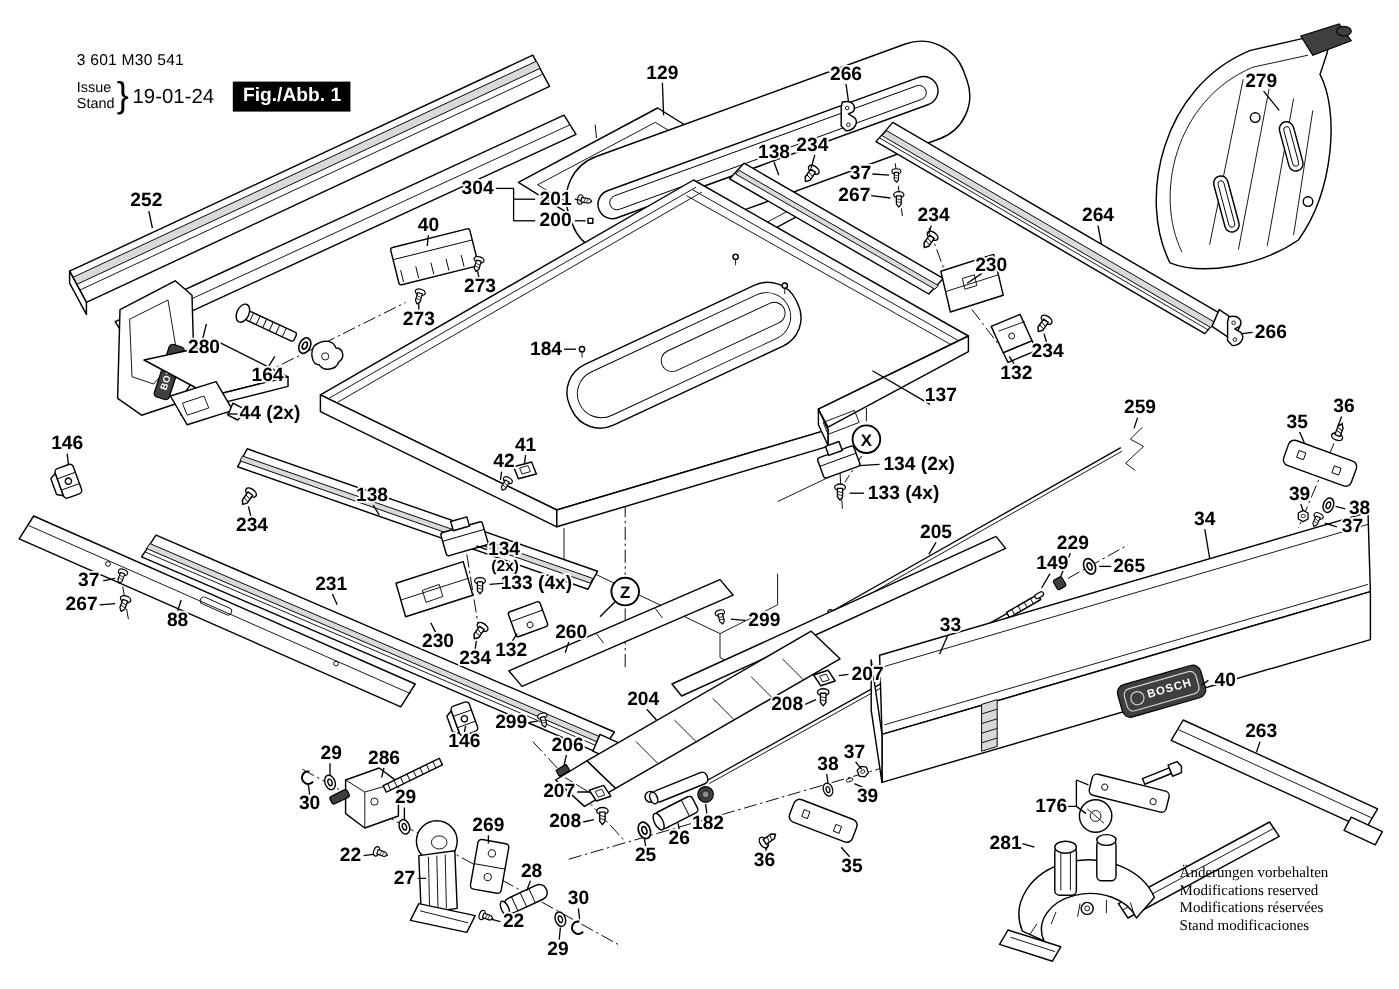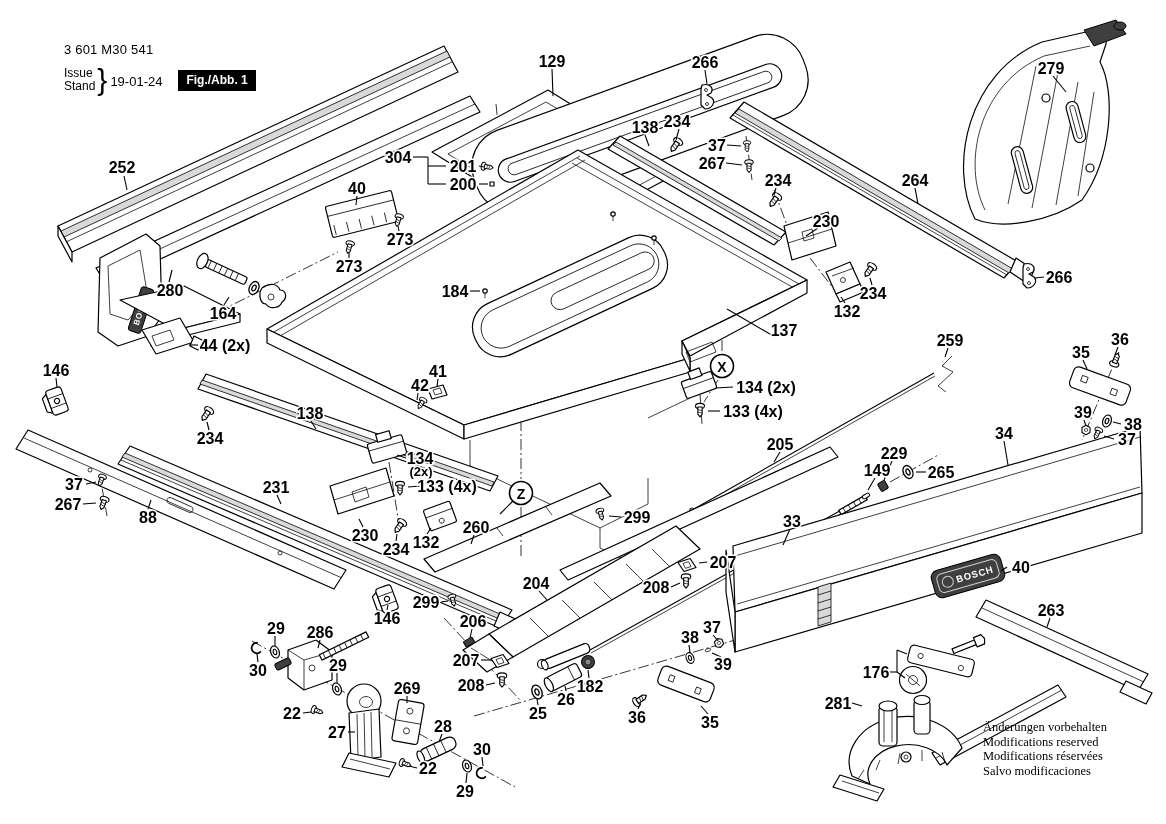--- a/index.html
+++ b/index.html
@@ -20,22 +20,22 @@
   .mlabel{font:bold 14px "Liberation Sans",sans-serif;fill:#000;text-anchor:middle;dominant-baseline:central;}
   .bosch{font:bold 9.5px "Liberation Sans",sans-serif;fill:#fff;letter-spacing:.8px;
          text-anchor:middle;dominant-baseline:central;}
   .bosch.sm{font-size:8px;letter-spacing:.5px;}
   
   .hdr{position:absolute;left:52px;top:42px;margin-left:12px;}
   .pn{font-size:13px;letter-spacing:.2px;}
   .standrow{display:flex;align-items:center;margin-top:6px;}
   .standcol{display:flex;flex-direction:column;font-size:12px;line-height:13px;}
   .brace{font-size:30px;font-weight:400;margin:0 3px 0 2px;}
-  .daterow{font-size:13px;margin-top:2px;}
-  .figbox{background:#000;color:#fff;font-size:12px;font-weight:bold;
+  .daterow{font-size:17px;margin-top:2px;}
+  .figbox{background:#000;color:#fff;font-size:16px;font-weight:bold;
           padding:3px 8px 4px 8px;margin-left:16px;white-space:nowrap;}
   .notes{position:absolute;left:983px;top:720px;font-size:12.5px;line-height:14.6px;font-family:Liberation Serif, serif;}
 </style>
 </head>
 <body>
 
 <div class="canvas">
 
 <svg width="1166" height="824" viewBox="0 0 1166 824">
   <defs>
@@ -645,16 +645,16 @@
     <div class="brace">}</div>
     <div class="daterow">19-01-24</div>
     <div class="figbox">Fig./Abb. 1</div>
   </div>
 </div>
 
 <div class="notes">
   <div>Änderungen vorbehalten</div>
   <div>Modifications reserved</div>
   <div>Modifications réservées</div>
-  <div>Salvo modificaciones</div>
+  <div>Stand modificaciones</div>
 </div>
 
 </div>
 
 </body></html>

